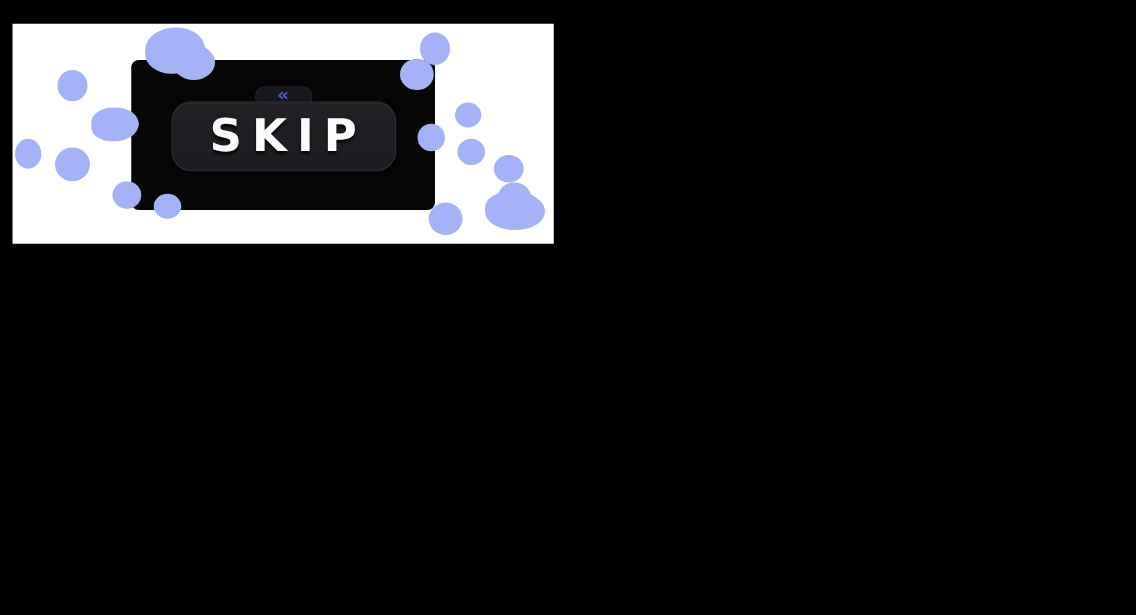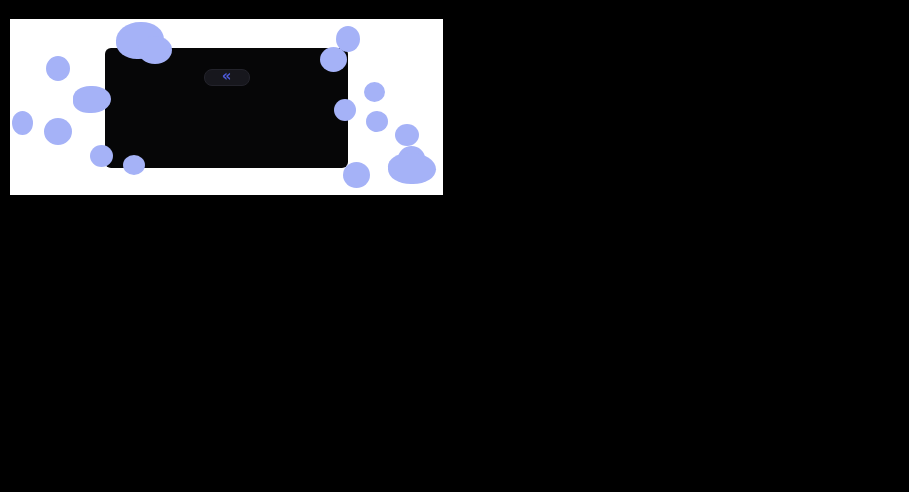--- a/index.html
+++ b/index.html
@@ -98,20 +98,23 @@
 </head>
 <body>
 
 <div class="stage">
   <div class="card">
 
     <div class="dialog">
       <div class="collapse-tab">
         <span class="chevrons">«</span>
       </div>
+      <div class="skip-btn">
+        <span class="skip-label">SKIP</span>
+      </div>
     </div>
 
     <div class="blob-layer">
         <div class="blob" style="left: 106px; top: 3px; width: 48px; height: 37px; border-radius: 52% 48% 55% 45%;"></div>
         <div class="blob" style="left: 128px; top: 17px; width: 34px; height: 28px; border-radius: 50%;"></div>
         <div class="blob" style="left: 36px; top: 37px; width: 24px; height: 25px; border-radius: 50%;"></div>
         <div class="blob" style="left: 63px; top: 67px; width: 38px; height: 27px; border-radius: 48% 52% 55% 45%;"></div>
         <div class="blob" style="left: 2px; top: 92px; width: 21px; height: 24px; border-radius: 50%;"></div>
         <div class="blob" style="left: 34px; top: 99px; width: 28px; height: 27px; border-radius: 50%;"></div>
         <div class="blob" style="left: 80px; top: 126px; width: 23px; height: 22px; border-radius: 50%;"></div>

